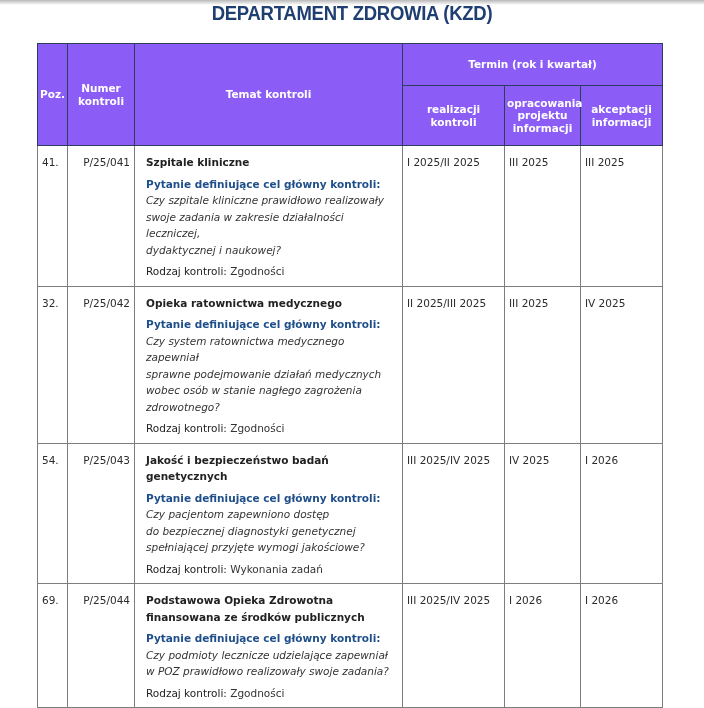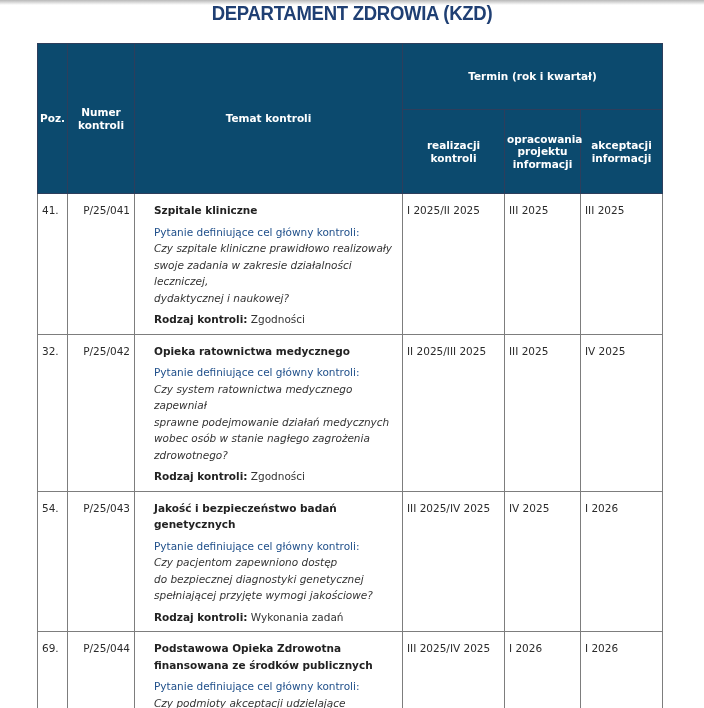--- a/index.html
+++ b/index.html
@@ -41,65 +41,65 @@
       color: #2b2b2b;
     }
     table.plan col.c-poz { width: 30px; }
     table.plan col.c-num { width: 67px; }
     table.plan col.c-temat { width: 268px; }
     table.plan col.c-real { width: 102px; }
     table.plan col.c-opr { width: 76px; }
     table.plan col.c-akc { width: 82px; }
 
     table.plan th {
-      background: #0c4a6e;
+      background: #8b5cf6;
       color: #ffffff;
       font-weight: bold;
       font-size: 10.5px;
       line-height: 12.5px;
       border: 1.5px solid #2d3e5c;
       text-align: center;
       vertical-align: middle;
-      padding: 16px 2px;
+      padding: 4px 2px;
     }
     table.plan th.h-termin { height: 33px; }
     table.plan th.h-sub { height: 51px; }
 
     table.plan td {
       border: 1.5px solid #7d7d7d;
       vertical-align: top;
       padding: 8px 4px 6px 4px;
       line-height: 16.5px;
       background: #ffffff;
     }
     table.plan td.poz { text-align: left; padding-left: 4px; margin-top: 28px; }
     table.plan td.num { text-align: right; }
     table.plan td.center { }
-    table.plan td.temat { padding-left: 19px; padding-right: 8px; }
+    table.plan td.temat { padding-left: 11px; padding-right: 8px; }
 
     .topic-title {
       font-weight: bold;
       color: #222222;
       display: block;
       margin-bottom: 5px;
     }
     .question-label {
-      font-weight: normal;
+      font-weight: bold;
       color: #1f4f8a;
       display: block;
     }
     .question-text {
       font-style: italic;
       color: #333333;
       display: block;
       margin-bottom: 5px;
       white-space: pre-line;
     }
     .type-line { display: block; }
-    .type-label { font-weight: bold; color: #222222; }
+    .type-label { font-weight: normal; color: #222222; }
     .type-value { color: #333333; }
   </style>
 </head>
 <body>
 
 <div class="top-shade"></div>
 
 <div class="page-title">DEPARTAMENT ZDROWIA (KZD)</div>
 
 <table class="plan">
@@ -174,21 +174,21 @@
       <td class="center">IV 2025</td>
       <td class="center">I 2026</td>
     </tr>
 
     <tr>
       <td class="poz">69.</td>
       <td class="num">P/25/044</td>
       <td class="temat">
         <span class="topic-title">Podstawowa Opieka Zdrowotna finansowana ze środków publicznych</span>
         <span class="question-label">Pytanie definiujące cel główny kontroli:</span>
-        <span class="question-text">Czy podmioty akceptacji udzielające świadczeń
+        <span class="question-text">Czy podmioty lecznicze udzielające zapewniał
 w POZ prawidłowo realizowały swoje zadania?</span>
         <span class="type-line"><span class="type-label">Rodzaj kontroli:</span> <span class="type-value">Zgodności</span></span>
       </td>
       <td class="center">III 2025/IV 2025</td>
       <td class="center">I 2026</td>
       <td class="center">I 2026</td>
     </tr>
   </tbody>
 </table>
 

